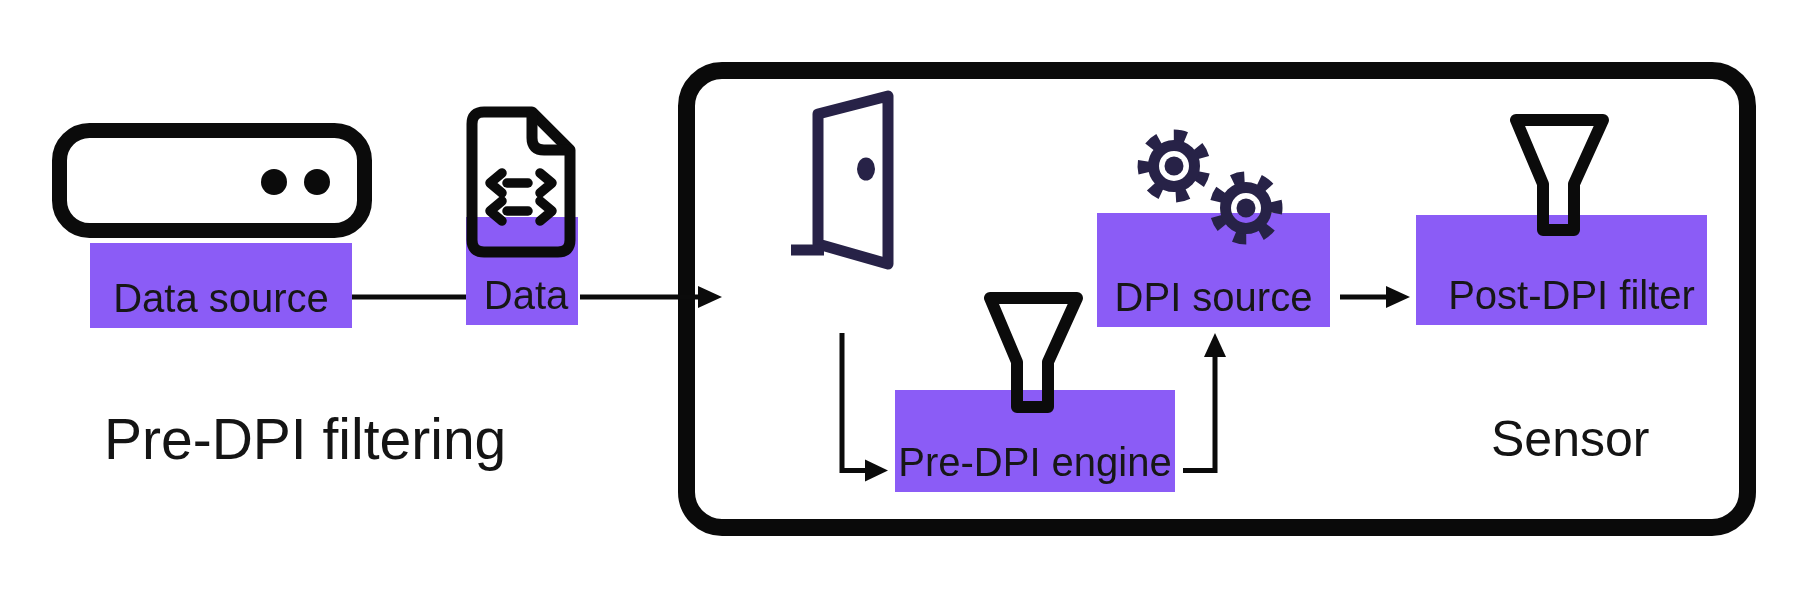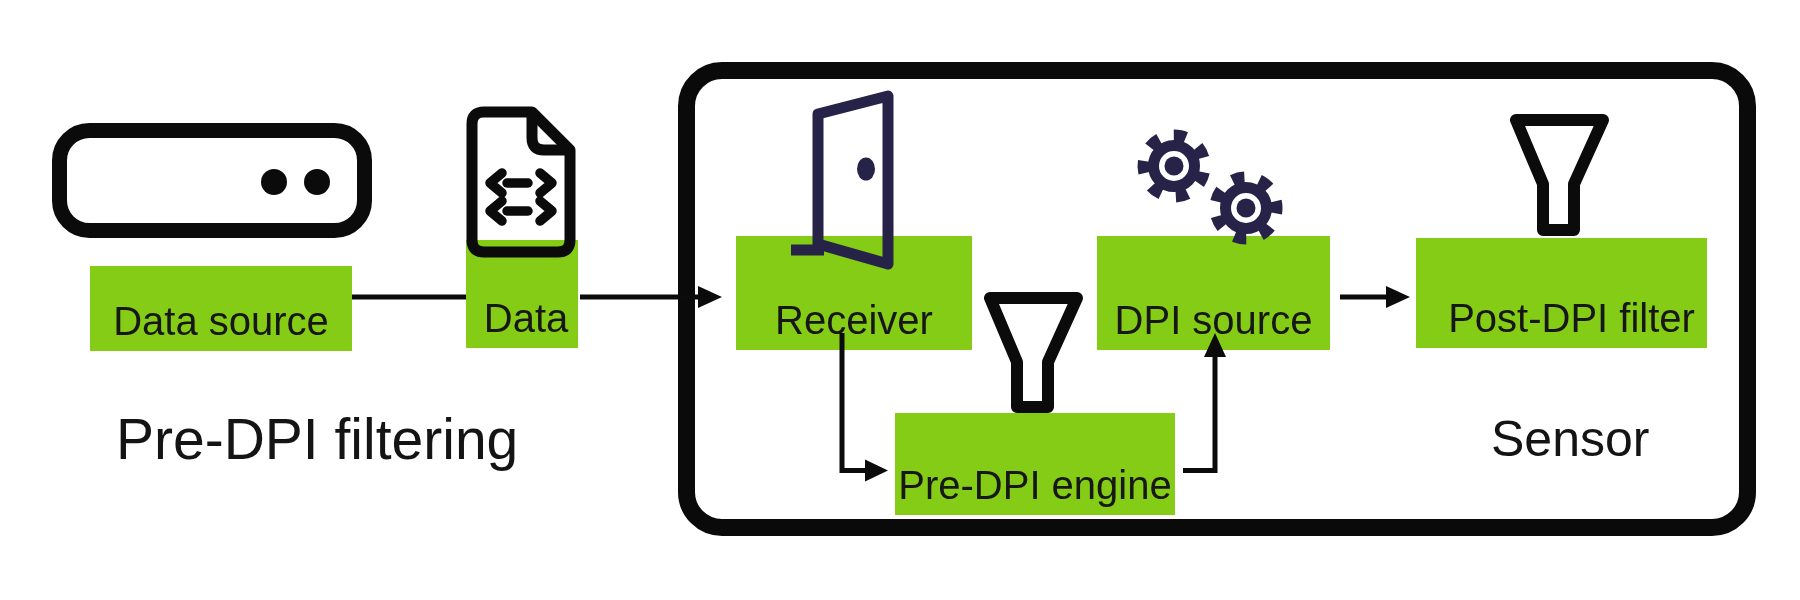--- a/index.html
+++ b/index.html
@@ -14,67 +14,63 @@
     position:absolute;
     left:678px; top:62px;
     width:1078px; height:474px;
     box-sizing:border-box;
     border:17px solid #0a0a0a;
     border-radius:44px;
     background:transparent;
   }
   .label-box {
     position:absolute;
-    background:#84cc16;
+    background:#8b5cf6;
     display:flex;
     align-items:flex-end;
     justify-content:center;
     padding-bottom:9px;
     box-sizing:border-box;
     color:#171717;
     font-size:40px;
     line-height:1.05;
     white-space:nowrap;
-    margin-top:23px;
   }
   .lb-data-source { left:90px;  top:243px; width:262px; height:85px;  }
   .lb-data        { left:466px; top:217px; width:112px; height:108px;padding-left:8px; }
   .lb-receiver    { left:736px; top:213px; width:236px; height:114px; }
   .lb-pre-dpi     { left:895px; top:390px; width:280px; height:102px; }
   .lb-dpi-engine  { left:1097px;top:213px; width:233px; height:114px; }
   .lb-post-dpi    { left:1416px;top:215px; width:291px; height:110px;padding-left:20px; }
   .big-title {
     position:absolute;
     color:#141414;
     line-height:1;
     white-space:nowrap;
   }
-  .t-pre { left:104px;  top:411px; font-size:57px;margin-left:12px; }
+  .t-pre { left:104px;  top:411px; font-size:57px; }
   .t-sensor { left:1491px; top:414px; font-size:50px; }
   .overlay {
     position:absolute; left:0; top:0;
     width:1800px; height:600px;
     pointer-events:none;
   }
 </style>
 </head>
 <body>
 
 <div class="canvas">
 
   <div class="sensor-box"></div>
 
   <div class="label-box lb-data-source">
     <span>Data source</span>
   </div>
   <div class="label-box lb-data">
     <span>Data</span>
-  </div>
-  <div class="label-box lb-receiver">
-    <span>Receiver</span>
   </div>
   <div class="label-box lb-pre-dpi">
     <span>Pre-DPI engine</span>
   </div>
   <div class="label-box lb-dpi-engine">
     <span>DPI source</span>
   </div>
   <div class="label-box lb-post-dpi">
     <span>Post-DPI filter</span>
   </div>

